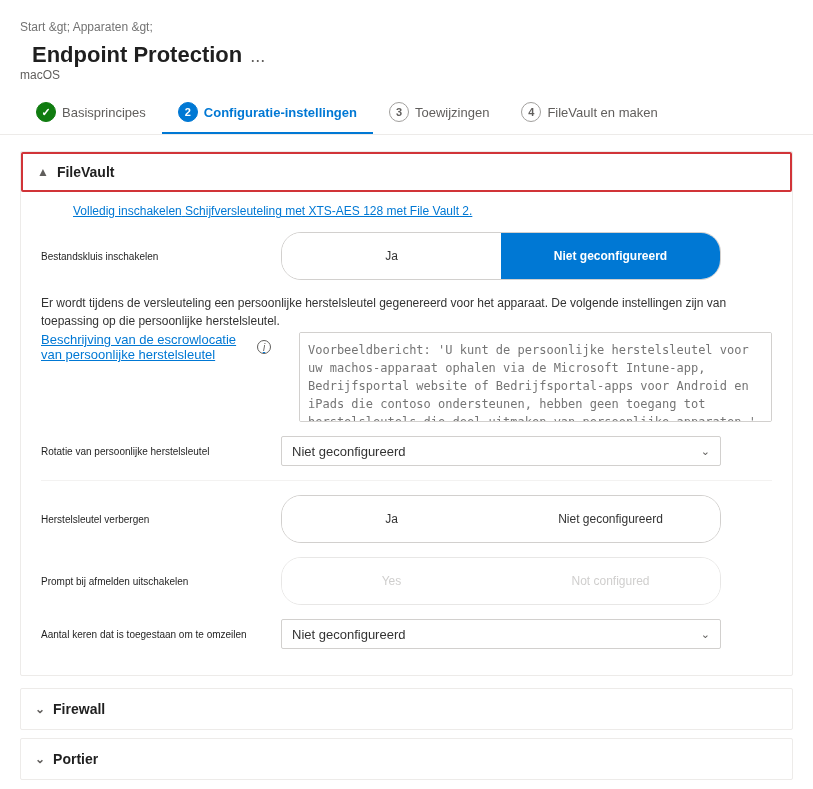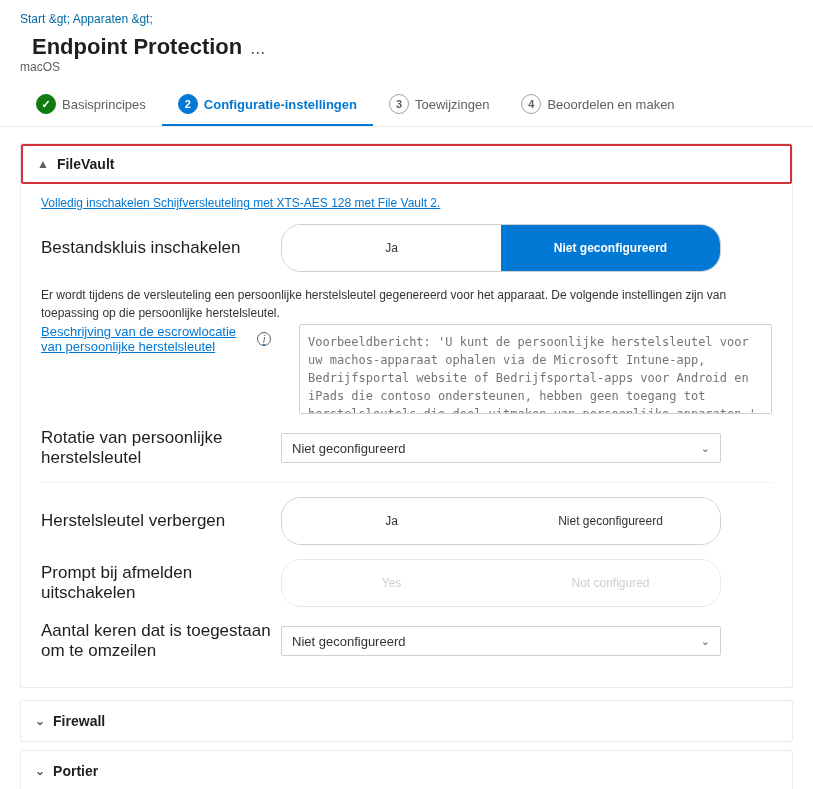--- a/index.html
+++ b/index.html
@@ -7,22 +7,23 @@
       font-family: 'Segoe UI', Arial, sans-serif;
       font-size: 13px;
       background: #fff;
       color: #333;
       width: 813px;
       min-height: 789px;
     }
 
     .breadcrumb {
       font-size: 12px;
-      color: #0369a1;
+      color: #737373;
       padding: 12px 20px 4px 20px;
+      margin-top: 8px;
     }
 
     .page-header {
       padding: 4px 20px 10px 20px;
       display: flex;
       align-items: flex-start;
       gap: 8px;
     }
 
     .page-title-block h1 {
@@ -136,33 +137,34 @@
     .section-body {
       padding: 12px 20px;
     }
 
     .filevault-subtitle {
       font-size: 12px;
       color: #0078d4;
       margin-bottom: 14px;
       text-decoration: underline;
       cursor: pointer;
+      margin-left: 32px;
     }
 
     
     .setting-row {
       display: flex;
       align-items: center;
       margin-bottom: 14px;
       gap: 10px;
     }
 
     .setting-label {
       width: 230px;
-      font-size: 17px;
+      font-size: 10px;
       color: #1f1f1f;
       flex-shrink: 0;
     }
 
     .toggle-group {
       display: flex;
       border: 1px solid #d2d0ce;
       border-radius: 20px;
       overflow: hidden;
       height: 48px;
@@ -342,21 +344,21 @@
     <span>Configuratie-instellingen</span>
   </div>
 
   <div class="tab-item">
     <div class="tab-circle">3</div>
     <span>Toewijzingen</span>
   </div>
 
   <div class="tab-item">
     <div class="tab-circle">4</div>
-    <span>Beoordelen en maken</span>
+    <span>FileVault en maken</span>
   </div>
 
 </div>
 
 <div class="content-area">
 
   <div class="section">
     <div class="section-header highlighted">
       <span class="chevron">▲</span>
       <span>FileVault</span>

